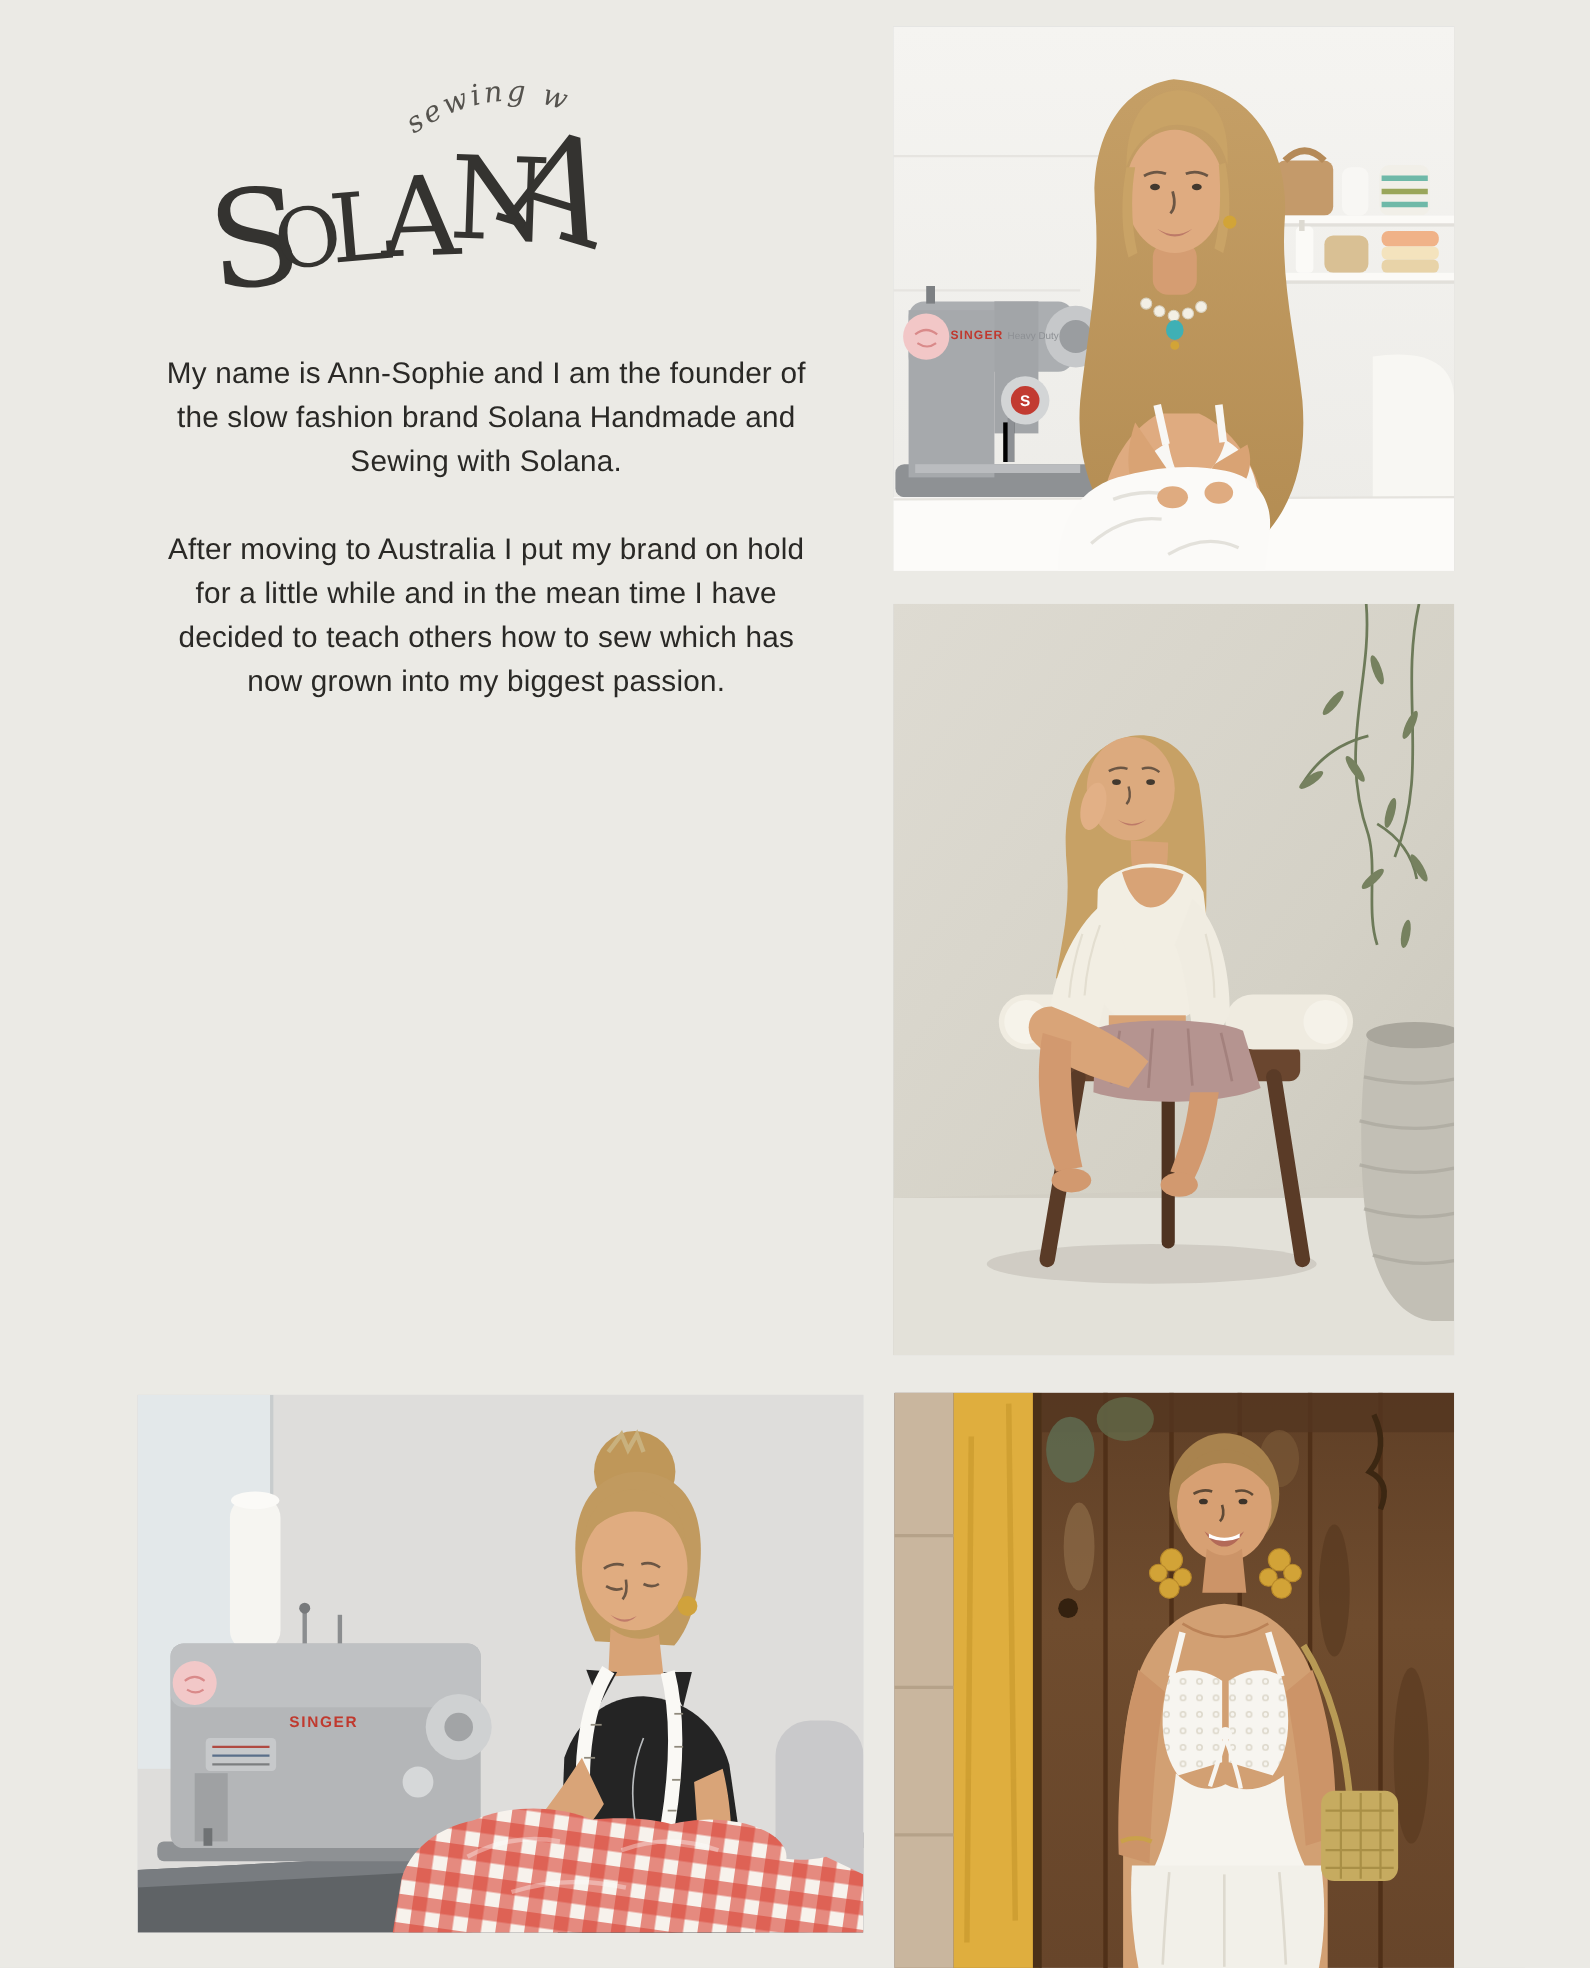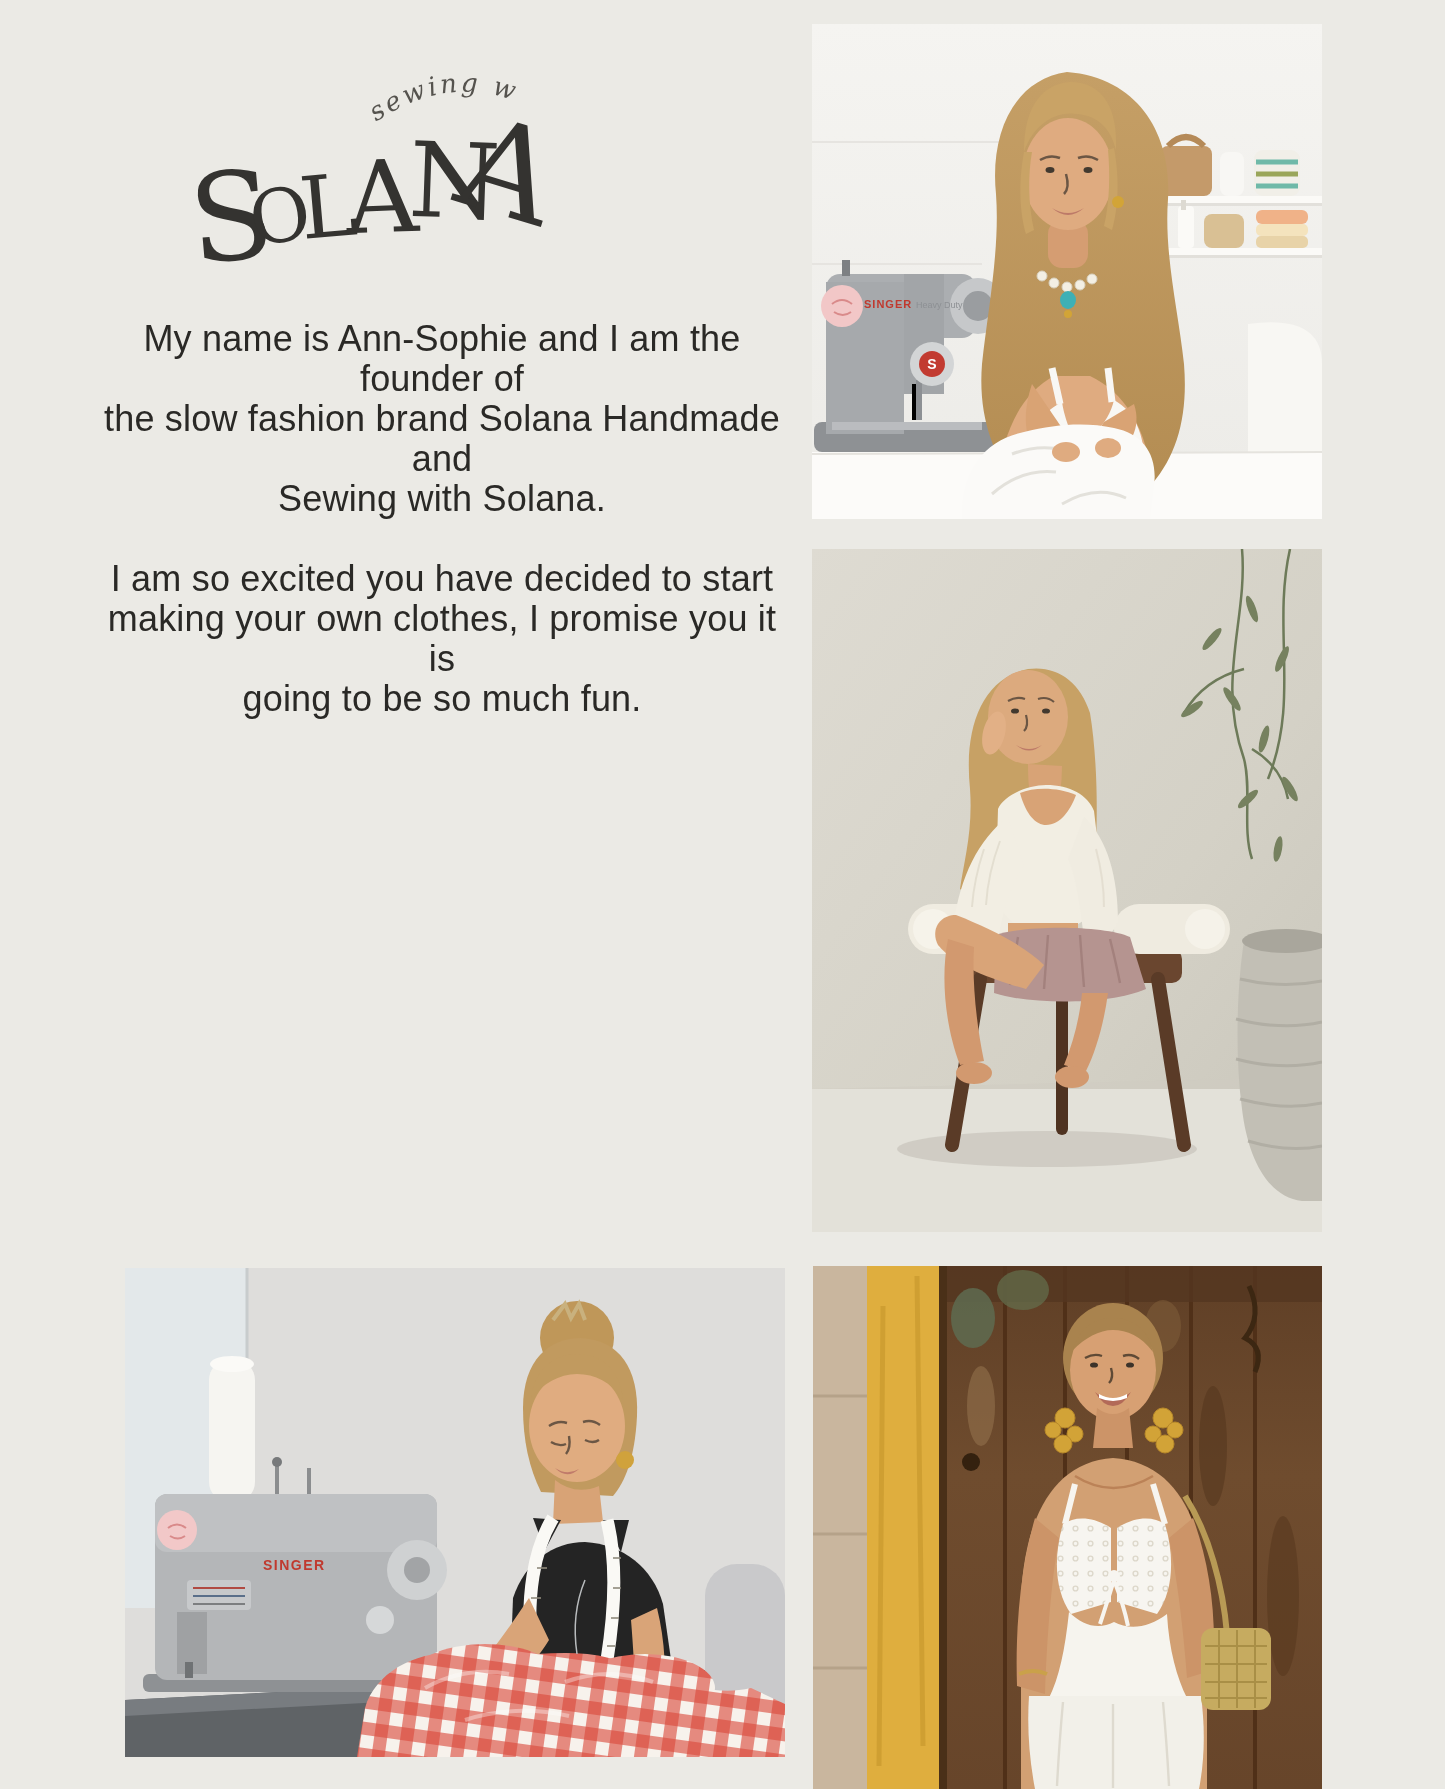--- a/index.html
+++ b/index.html
@@ -8,21 +8,21 @@
     background:#ebeae5;overflow:hidden;
     font-family:"Liberation Sans",sans-serif;color:#2a2926;
   }
   .logo{position:absolute;left:178px;top:60px;width:372px;height:218px;}
   .logo svg{width:100%;height:100%;display:block;}
   .logo-script{font-family:"DejaVu Serif",serif;font-style:italic;font-size:26px;
     letter-spacing:3px;fill:#55534e;}
   .logo-letter{font-family:"DejaVu Serif",serif;fill:#343330;}
   .intro{
     position:absolute;left:96px;top:319px;width:692px;
-    text-align:center;font-size:36px;line-height:40px;letter-spacing:.2px;
+    text-align:center;font-size:27px;line-height:40px;letter-spacing:.2px;
   }
   .intro p{margin:0 0 40px;white-space:pre-line;}
   .photo{position:absolute;overflow:hidden;background:#ddd;}
   .photo svg{width:100%;height:100%;display:block;}
   .photo-1{left:812px;top:24px;width:510px;height:495px;}
   .photo-2{left:812px;top:549px;width:510px;height:683px;}
   .photo-3{left:125px;top:1268px;width:660px;height:489px;}
   .photo-4{left:813px;top:1266px;width:509px;height:523px;}
   .brandtxt{font-family:"Liberation Sans",sans-serif;font-weight:bold;fill:#c0392e;}
   .modeltxt{font-family:"Liberation Sans",sans-serif;fill:#8d9094;}
@@ -46,23 +46,24 @@
         <text class="logo-letter" x="231" y="157" font-size="104" transform="rotate(2 265 120)">N</text>
         <text class="logo-letter" x="284" y="152" font-size="128" transform="rotate(17 320 110)">A</text>
       </g>
     </svg>
   </div>
 
   <div class="intro">
     <p>My name is Ann-Sophie and I am the founder of
 the slow fashion brand Solana Handmade and
 Sewing with Solana.</p>
-    <p>I am so excited you have decided to start
-making your own clothes, I promise you it is
-going to be so much fun.</p>
+    <p>After moving to Australia I put my brand on hold
+for a little while and in the mean time I have
+decided to teach others how to sew which has
+now grown into my biggest passion.</p>
   </div>
 
   <div class="photo photo-1" role="img" aria-label="Ann-Sophie with long blonde hair in a white tank top sitting at a white table beside a grey Singer sewing machine, holding white fabric, white shelves with baskets behind her">
     <svg viewBox="0 0 510 495" preserveAspectRatio="none">
       <defs>
         <linearGradient id="p1wall" x1="0" y1="0" x2="0" y2="1">
           <stop offset="0" stop-color="#f5f4f1"></stop>
             <stop offset="1" stop-color="#ecebe7"></stop>
         </linearGradient>
         <linearGradient id="p1hair" x1="0" y1="0" x2="0" y2="1">

